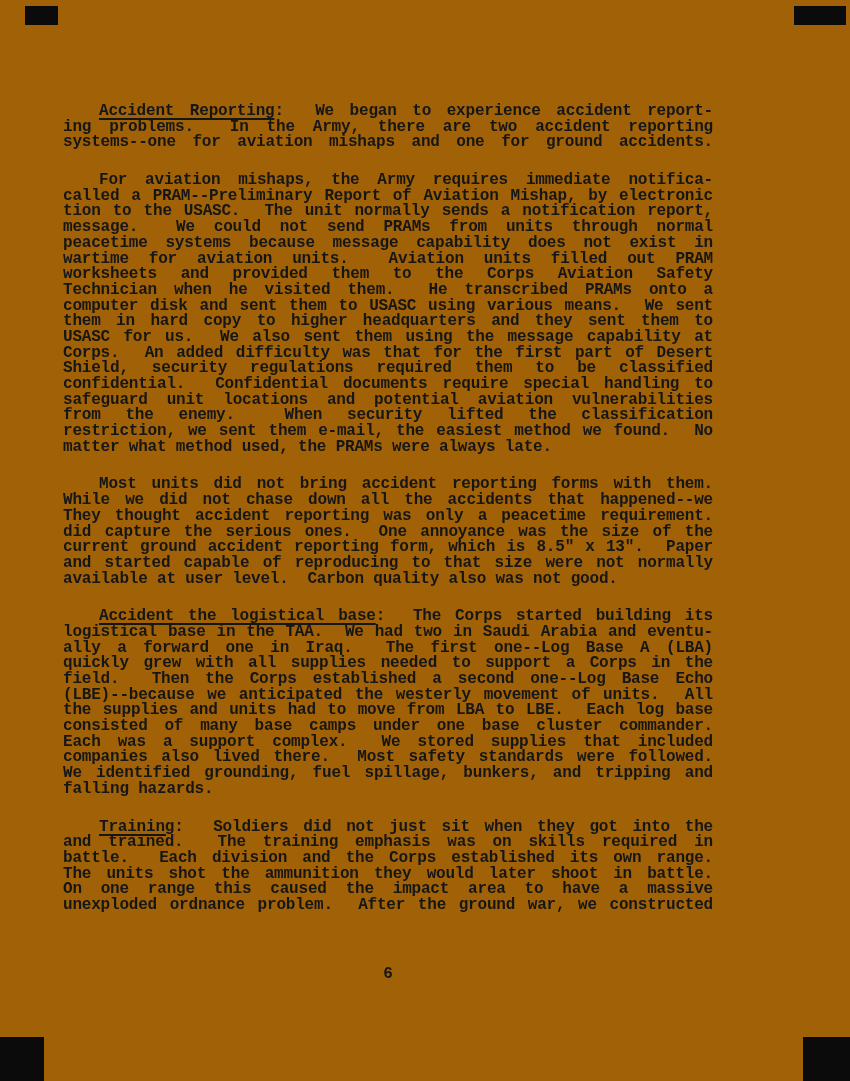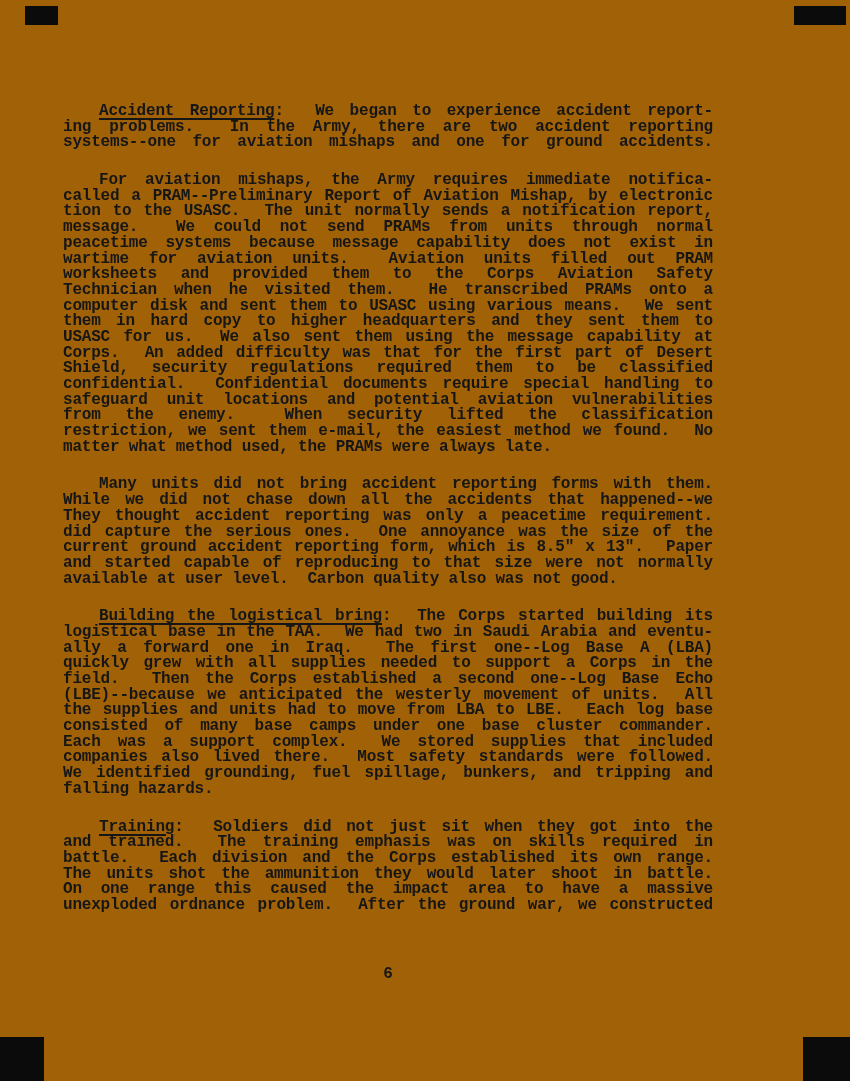--- a/index.html
+++ b/index.html
@@ -94,30 +94,30 @@
         <div class="line">USASC for us.&nbsp; We also sent them using the message capability at</div>
         <div class="line">Corps.&nbsp; An added difficulty was that for the first part of Desert</div>
         <div class="line">Shield, security regulations required them to be classified</div>
         <div class="line">confidential.&nbsp; Confidential documents require special handling to</div>
         <div class="line">safeguard unit locations and potential aviation vulnerabilities</div>
         <div class="line">from the enemy.&nbsp; When security lifted the classification</div>
         <div class="line">restriction, we sent them e-mail, the easiest method we found.&nbsp; No</div>
         <div class="line last">matter what method used, the PRAMs were always late.</div>
       </div>
       <div class="para">
-        <div class="line indent">Many units did not bring accident reporting forms with them.</div>
+        <div class="line indent">Most units did not bring accident reporting forms with them.</div>
         <div class="line">While we did not chase down all the accidents that happened--we</div>
         <div class="line">They thought accident reporting was only a peacetime requirement.</div>
         <div class="line">did capture the serious ones.&nbsp; One annoyance was the size of the</div>
         <div class="line">current ground accident reporting form, which is 8.5" x 13".&nbsp; Paper</div>
         <div class="line">and started capable of reproducing to that size were not normally</div>
         <div class="line last">available at user level.&nbsp; Carbon quality also was not good.</div>
       </div>
       <div class="para">
-        <div class="line indent"><span class="u">Building the logistical bring</span><span>:&nbsp; The Corps started building its</span></div>
+        <div class="line indent"><span class="u">Accident the logistical base</span><span>:&nbsp; The Corps started building its</span></div>
         <div class="line">logistical base in the TAA.&nbsp; We had two in Saudi Arabia and eventu-</div>
         <div class="line">ally a forward one in Iraq.&nbsp; The first one--Log Base A (LBA)</div>
         <div class="line">quickly grew with all supplies needed to support a Corps in the</div>
         <div class="line">field.&nbsp; Then the Corps established a second one--Log Base Echo</div>
         <div class="line">(LBE)--because we anticipated the westerly movement of units.&nbsp; All</div>
         <div class="line">the supplies and units had to move from LBA to LBE.&nbsp; Each log base</div>
         <div class="line">consisted of many base camps under one base cluster commander.</div>
         <div class="line">Each was a support complex.&nbsp; We stored supplies that included</div>
         <div class="line">companies also lived there.&nbsp; Most safety standards were followed.</div>
         <div class="line">We identified grounding, fuel spillage, bunkers, and tripping and</div>

